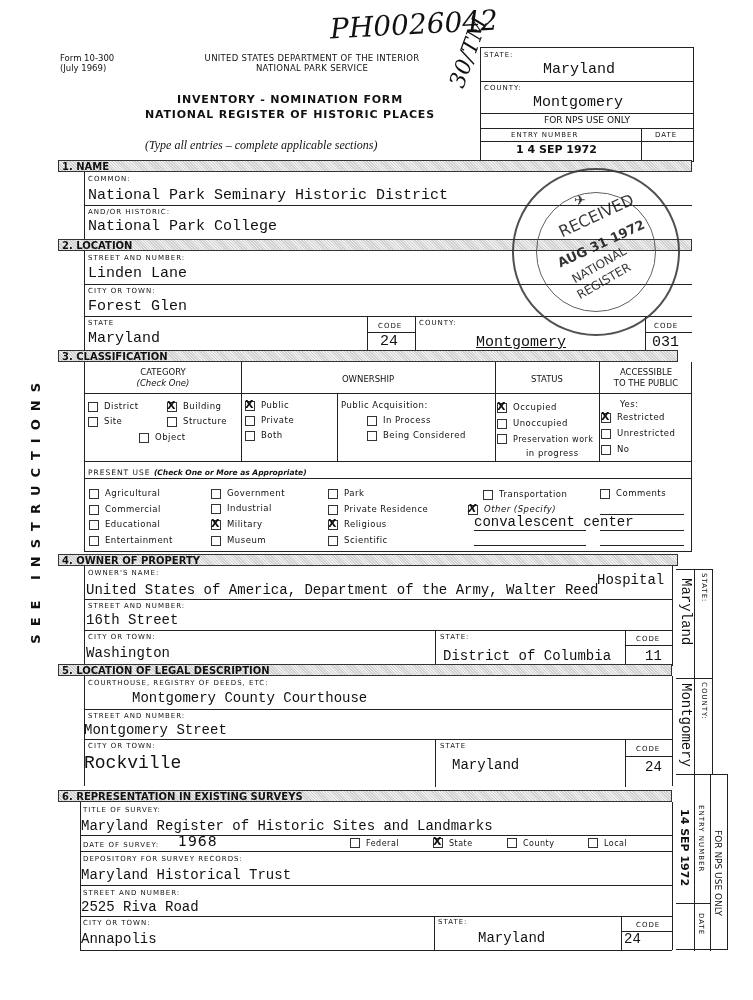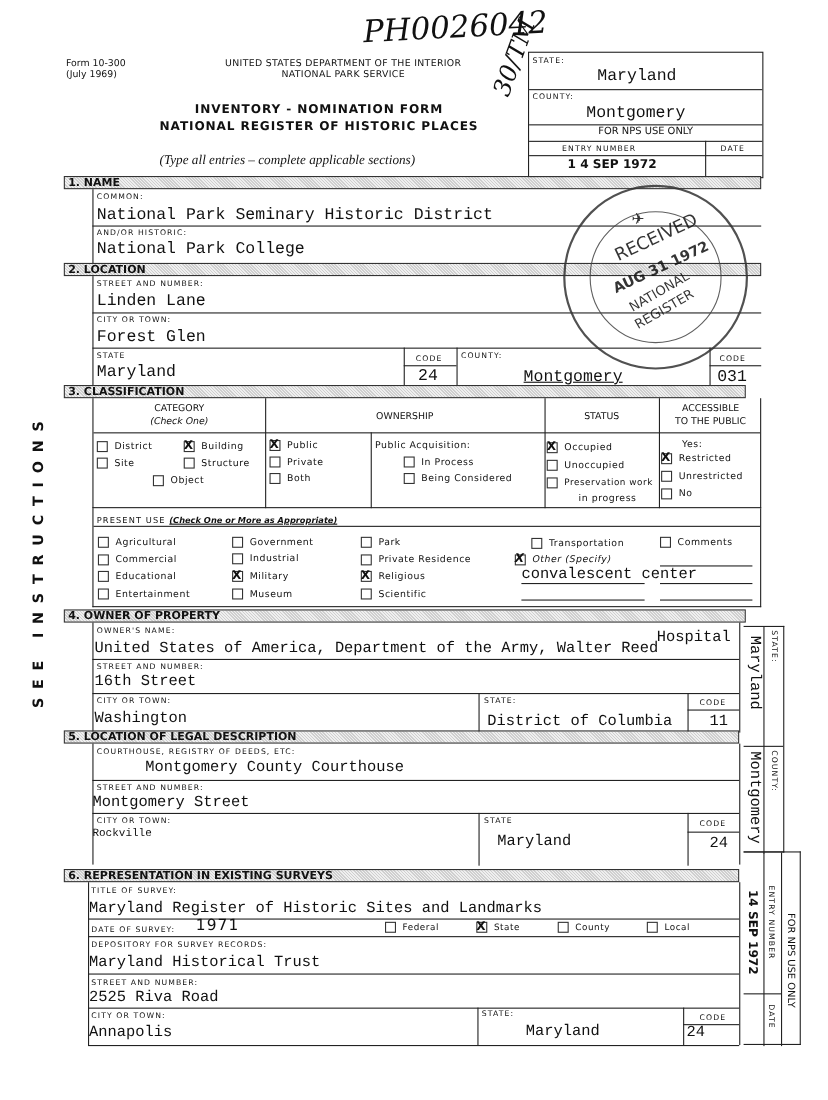--- a/index.html
+++ b/index.html
@@ -135,21 +135,21 @@
 <div class="opt" style="left:620px;top:399px;">Yes:</div>
 <div class="opt" style="left:601px;top:412px;"><span class="cb x"></span><span>Restricted</span></div>
 <div class="opt" style="left:601px;top:428px;"><span class="cb"></span><span>Unrestricted</span></div>
 <div class="opt" style="left:601px;top:444px;"><span class="cb"></span><span>No</span></div>
 
 <div class="abs" style="left:84px;top:462px;width:608px;height:90px;border:1px solid #222;border-top:none;box-sizing:border-box;">
   <div class="hline" style="left:0;right:0;top:16px;"></div>
 </div>
 <div class="opt" style="left:88px;top:468px;font-size:7.5px;letter-spacing:1px;">
   <span>PRESENT USE</span>
-  <span style="font-style:italic;font-weight:bold;letter-spacing:0;text-decoration:underline;">(Check One or More as Appropriate)</span>
+  <span style="font-style:italic;font-weight:bold;letter-spacing:0;">(Check One or More as Appropriate)</span>
 </div>
 
 <div class="opt" style="left:89px;top:488px;"><span class="cb"></span><span>Agricultural</span></div>
 <div class="opt" style="left:89px;top:504px;"><span class="cb"></span><span>Commercial</span></div>
 <div class="opt" style="left:89px;top:519px;"><span class="cb"></span><span>Educational</span></div>
 <div class="opt" style="left:89px;top:535px;"><span class="cb"></span><span>Entertainment</span></div>
 <div class="opt" style="left:211px;top:488px;"><span class="cb"></span><span>Government</span></div>
 <div class="opt" style="left:211px;top:503px;"><span class="cb"></span><span>Industrial</span></div>
 <div class="opt" style="left:211px;top:519px;"><span class="cb x"></span><span>Military</span></div>
 <div class="opt" style="left:211px;top:535px;"><span class="cb"></span><span>Museum</span></div>
@@ -190,37 +190,37 @@
 <div class="hbar" style="top:664px;width:614px;">5. LOCATION OF LEGAL DESCRIPTION</div>
 <div class="vline" style="left:84px;top:676px;height:110px;"></div>
 <div class="vline" style="left:672px;top:676px;height:110px;"></div>
 <div class="abs lbl" style="left:88px;top:679px;">COURTHOUSE, REGISTRY OF DEEDS, ETC:</div>
 <div class="abs val" style="left:84px;top:690px;font-size:14px;padding-left:48px;">Montgomery County Courthouse</div>
 <div class="hline" style="left:84px;width:588px;top:709px;"></div>
 <div class="abs lbl" style="left:88px;top:712px;">STREET AND NUMBER:</div>
 <div class="abs val" style="left:84px;top:722px;font-size:14px;">Montgomery Street</div>
 <div class="hline" style="left:84px;width:588px;top:739px;"></div>
 <div class="abs lbl" style="left:88px;top:742px;">CITY OR TOWN:</div>
-<div class="abs val" style="left:84px;top:753px;font-size:10px;">Rockville</div>
+<div class="abs val" style="left:84px;top:753px;font-size:18px;">Rockville</div>
 <div class="vline" style="left:435px;top:739px;height:48px;"></div>
 <div class="abs lbl" style="left:440px;top:742px;">STATE</div>
 <div class="abs val" style="left:452px;top:757px;font-size:14px;">Maryland</div>
 <div class="vline" style="left:625px;top:739px;height:48px;"></div>
 <div class="abs lbl" style="left:636px;top:745px;">CODE</div>
 <div class="hline" style="left:625px;width:47px;top:756px;"></div>
 <div class="abs val" style="left:645px;top:759px;font-size:14px;">24</div>
 
 <div class="hbar" style="top:790px;width:614px;">6. REPRESENTATION IN EXISTING SURVEYS</div>
 <div class="vline" style="left:80px;top:802px;height:148px;"></div>
 <div class="vline" style="left:672px;top:802px;height:148px;"></div>
 <div class="abs lbl" style="left:83px;top:806px;">TITLE OF SURVEY:</div>
 <div class="abs val" style="left:81px;top:818px;font-size:14px;">Maryland Register of Historic Sites and Landmarks</div>
 <div class="hline" style="left:80px;width:592px;top:835px;"></div>
 <div class="abs lbl" style="left:83px;top:841px;">DATE OF SURVEY:</div>
-<div class="abs sans" style="left:178px;top:833px;font-size:14px;letter-spacing:1px;">1971</div>
+<div class="abs sans" style="left:178px;top:833px;font-size:14px;letter-spacing:1px;">1968</div>
 <div class="opt" style="left:350px;top:838px;font-size:8px;"><span class="cb"></span><span>Federal</span></div>
 <div class="opt" style="left:433px;top:838px;font-size:8px;"><span class="cb x"></span><span>State</span></div>
 <div class="opt" style="left:507px;top:838px;font-size:8px;"><span class="cb"></span><span>County</span></div>
 <div class="opt" style="left:588px;top:838px;font-size:8px;"><span class="cb"></span><span>Local</span></div>
 <div class="hline" style="left:80px;width:592px;top:851px;"></div>
 <div class="abs lbl" style="left:83px;top:855px;">DEPOSITORY FOR SURVEY RECORDS:</div>
 <div class="abs val" style="left:81px;top:867px;font-size:14px;">Maryland Historical Trust</div>
 <div class="hline" style="left:80px;width:592px;top:885px;"></div>
 <div class="abs lbl" style="left:83px;top:889px;">STREET AND NUMBER:</div>
 <div class="abs val" style="left:81px;top:899px;font-size:14px;">2525 Riva Road</div>

